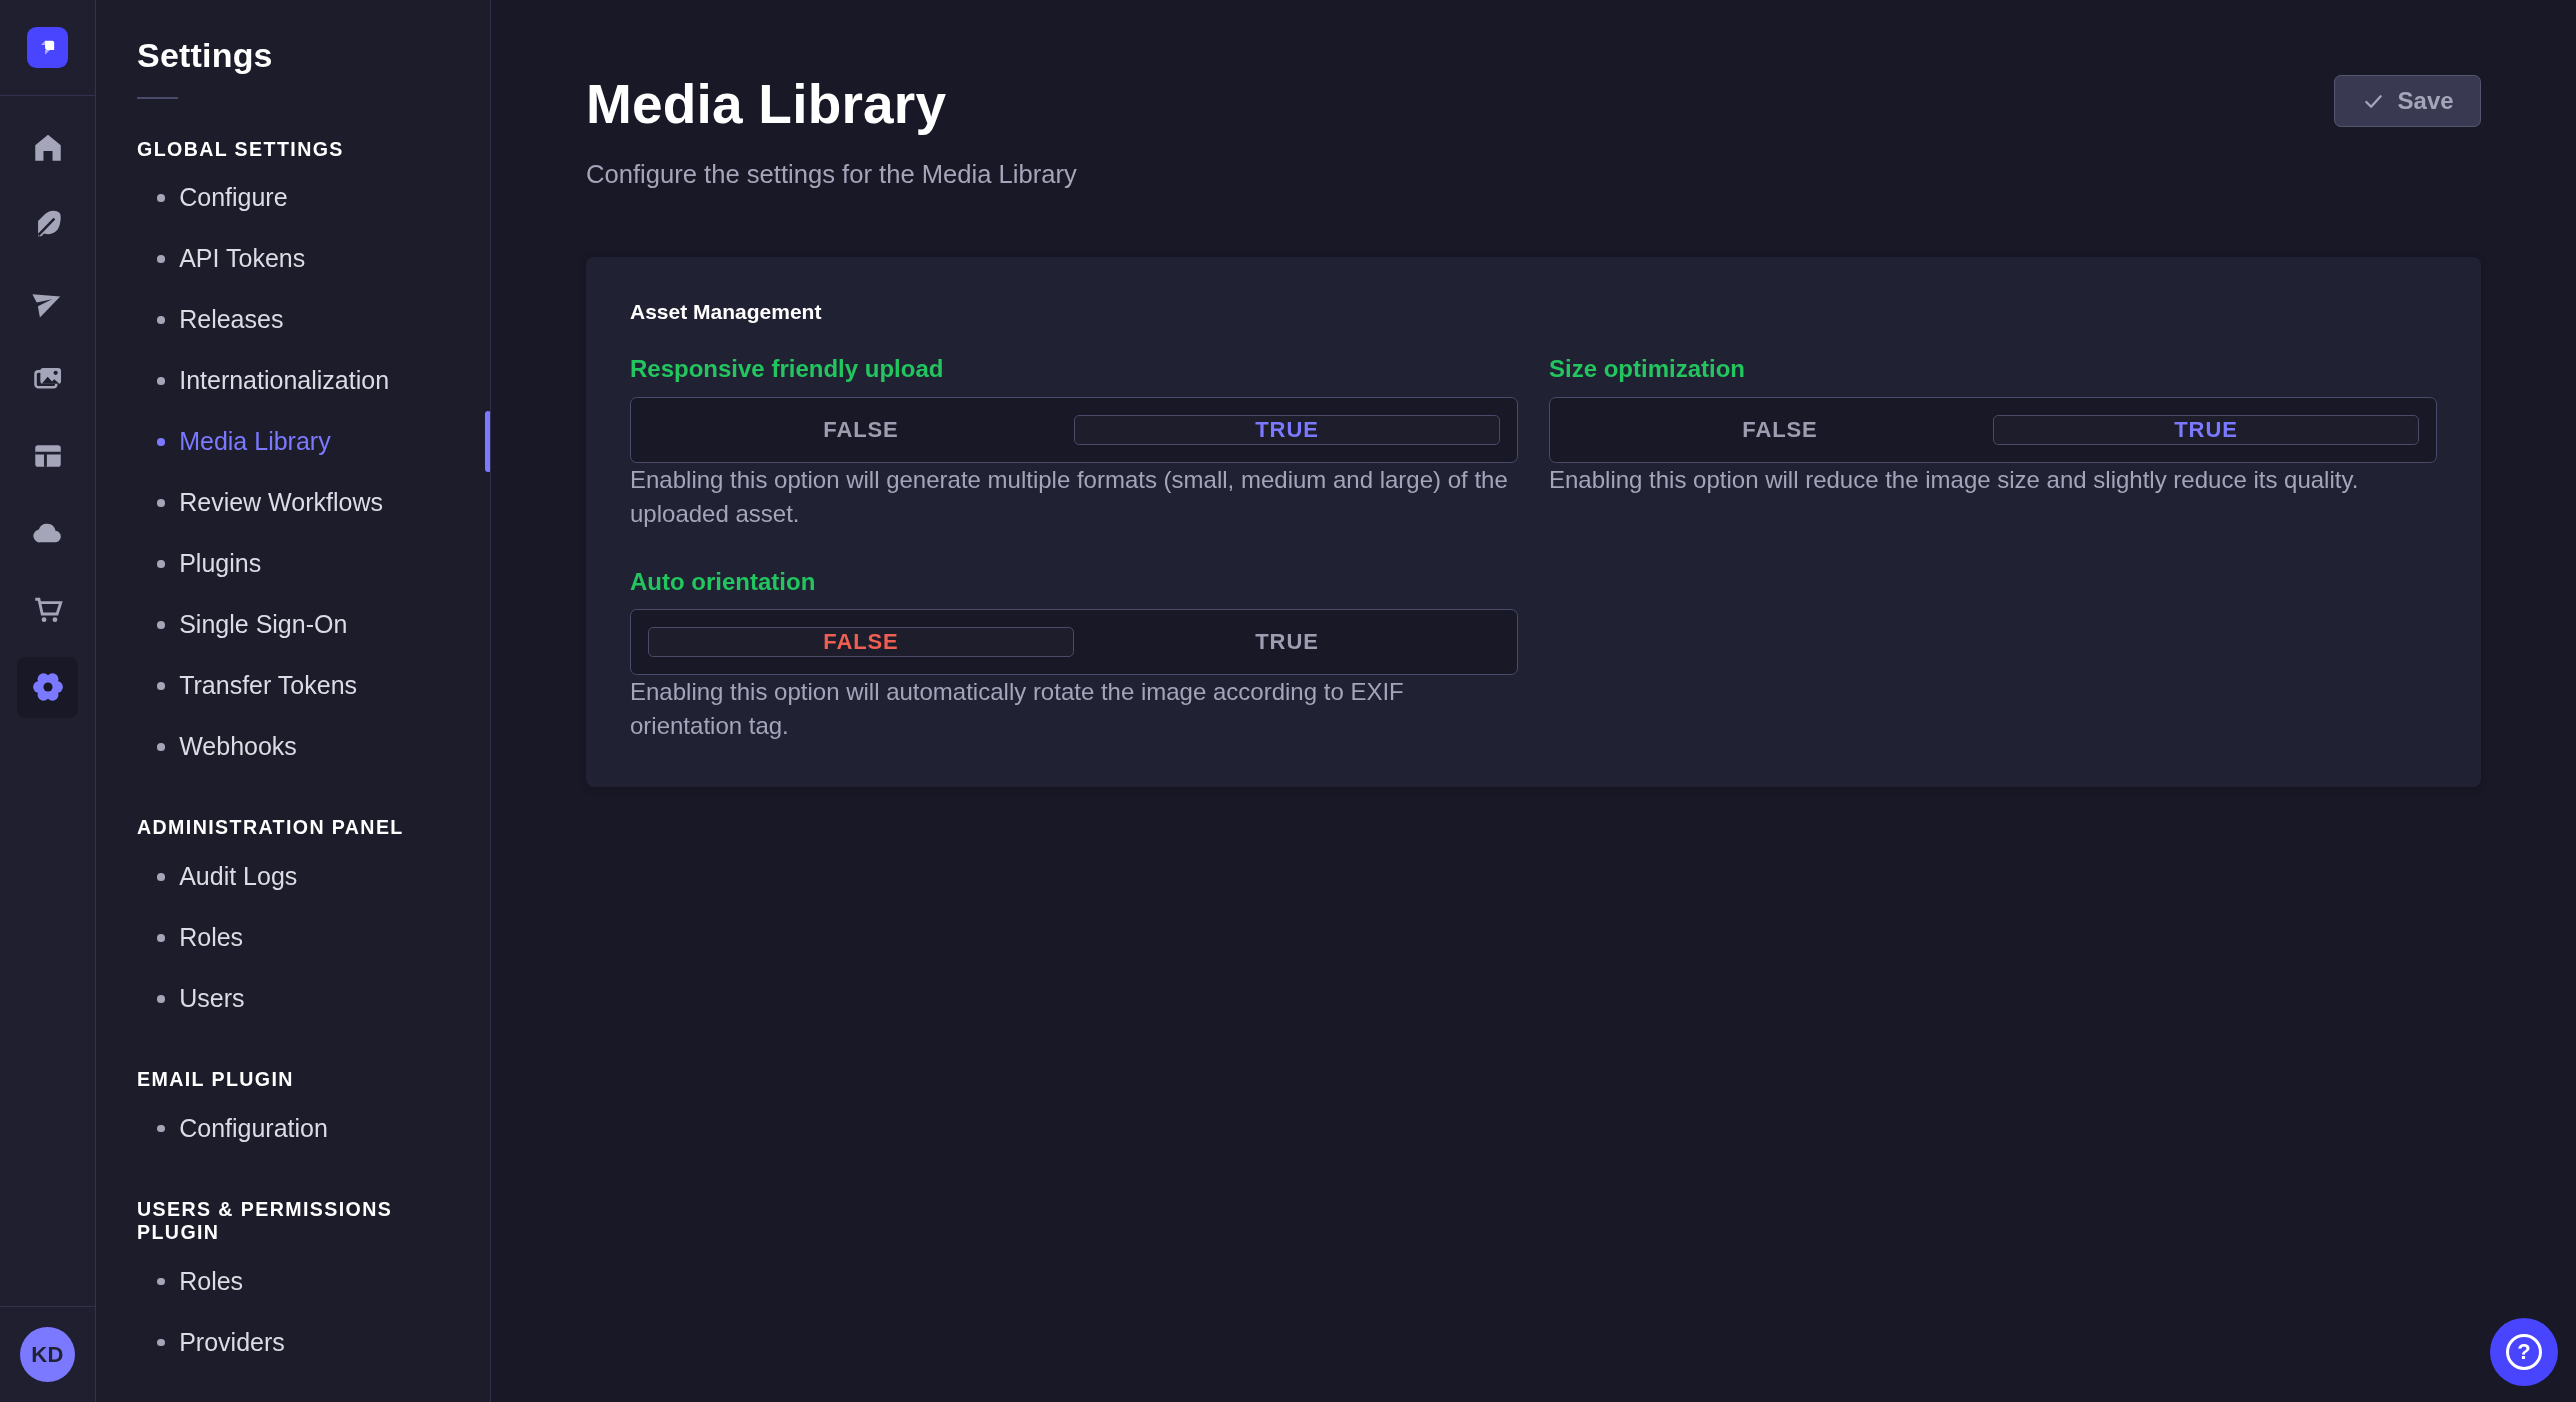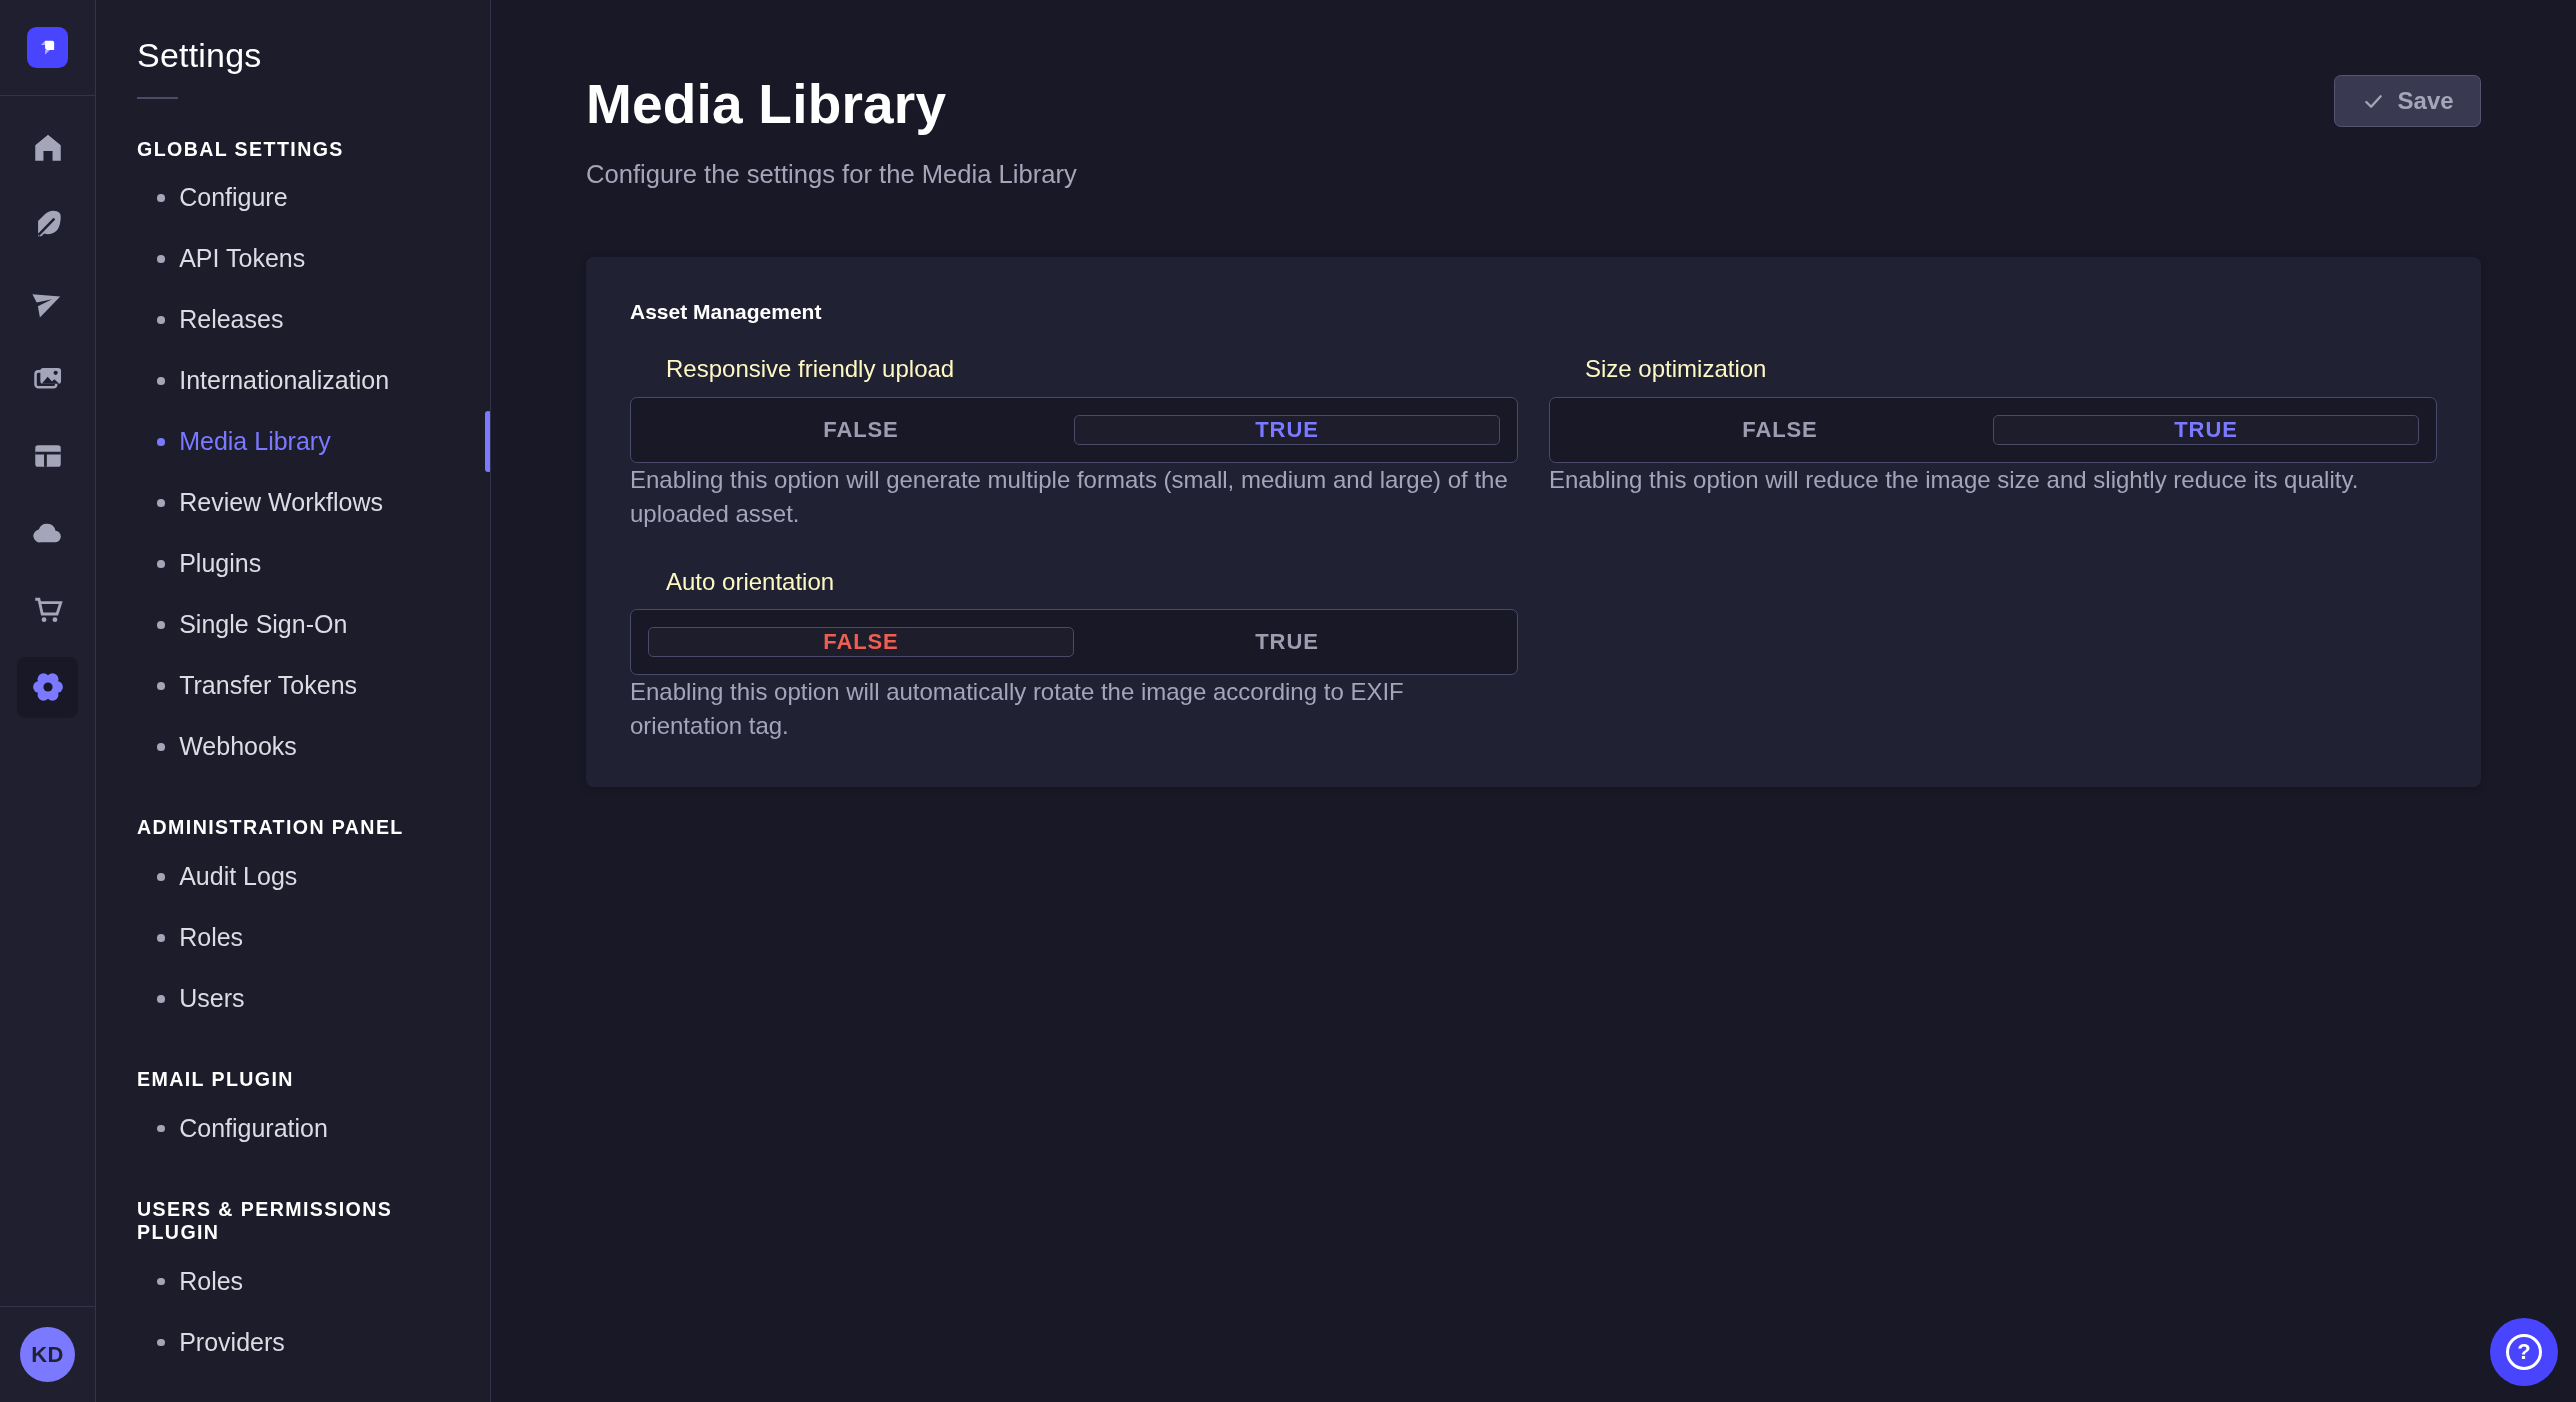--- a/index.html
+++ b/index.html
@@ -24,21 +24,21 @@
   .rail-footer { height:96px; border-top:0.9px solid #32324d;
     display:flex; align-items:center; justify-content:center; }
   .avatar { width:55px; height:55px; border-radius:50%; background:#7b79ff; color:#212134;
     font-size:22px; font-weight:700; display:flex; align-items:center; justify-content:center;
     letter-spacing:0.4px; cursor:pointer; }
 
   
   .side { width:395px; height:100%; background:#1c1c2b; border-right:0.9px solid #32324d;
     flex-shrink:0; overflow:hidden; }
   .side-head { padding:36px 41px 0; }
-  .side-title { font-size:34px; font-weight:400; color:#ffffff; letter-spacing:0.2px; }
+  .side-title { font-size:34px; font-weight:700; color:#ffffff; letter-spacing:0.2px; }
   .side-rule { width:41px; height:1.7px; background:#4a4a6a; margin-top:22px; }
   .side-section { margin-top:39px; }
   .side-section-label { padding:0 41px; font-size:19.6px; font-weight:700; color:#ffffff;
     letter-spacing:1.4px; text-transform:uppercase; }
   .side-list { list-style:none; margin-top:6.8px; }
   .side-item { position:relative; height:61px; display:flex; align-items:center; gap:14.5px;
     padding-left:61px; cursor:pointer; font-size:25px; color:#dcdce4; }
   .side-item .bullet { width:7.7px; height:7.7px; border-radius:50%; background:#a5a5ba; flex-shrink:0; }
   .side-item.active { color:#7b79ff; }
   .side-item.active .bullet { background:#7b79ff; }
@@ -54,21 +54,21 @@
   .save-btn { margin-top:3.4px; height:52px; padding:0 26.4px; display:flex; align-items:center; gap:12.8px;
     background:#393952; border:0.9px solid #55556f; border-radius:6.8px; cursor:pointer;
     font-size:24px; font-weight:700; color:#a5a5ba; font-family:inherit; }
   .save-btn svg { width:23px; height:23px; }
 
   .card { margin-top:68px; background:#212134; border-radius:7.7px; padding:43px 44px 44px;
     box-shadow:0 1.7px 8.5px rgba(0,0,0,.15); }
   .card-title { font-size:21px; font-weight:700; color:#ffffff; }
   .fields-grid { margin-top:31px; display:grid; grid-template-columns:1fr 1fr;
     column-gap:31px; row-gap:37px; }
-  .field-label { font-size:24px; font-weight:400; color:#fef9c3;margin-left:36px; }
+  .field-label { font-size:24px; font-weight:700; color:#22c55e; }
   .bool { margin-top:13.6px; height:66px; background:#181826; border:0.9px solid #4a4a6a;
     border-radius:6.8px; padding:17px; display:flex; }
   .seg { flex:1; border:0.9px solid transparent; border-radius:5.1px; background:none;
     display:flex; align-items:center; justify-content:center; cursor:pointer;
     font-family:inherit; font-size:22px; font-weight:700; letter-spacing:0.9px; color:#9d9db1; }
   .seg.sel { border-color:#4a4a6a; background:rgba(255,255,255,.025); }
   .seg.sel.sel-true { color:#7b79ff; }
   .seg.sel.sel-false { color:#ee5e52; }
   .field-hint { margin-top:0; font-size:24px; line-height:34px; color:#a5a5ba; }
 

